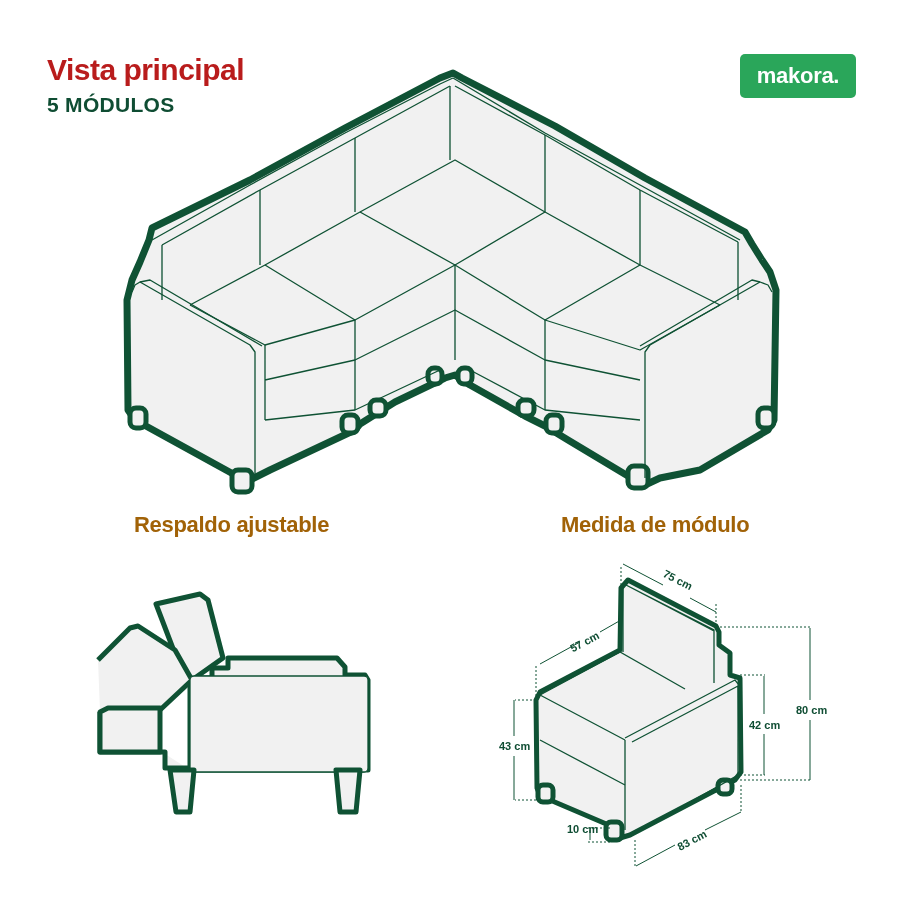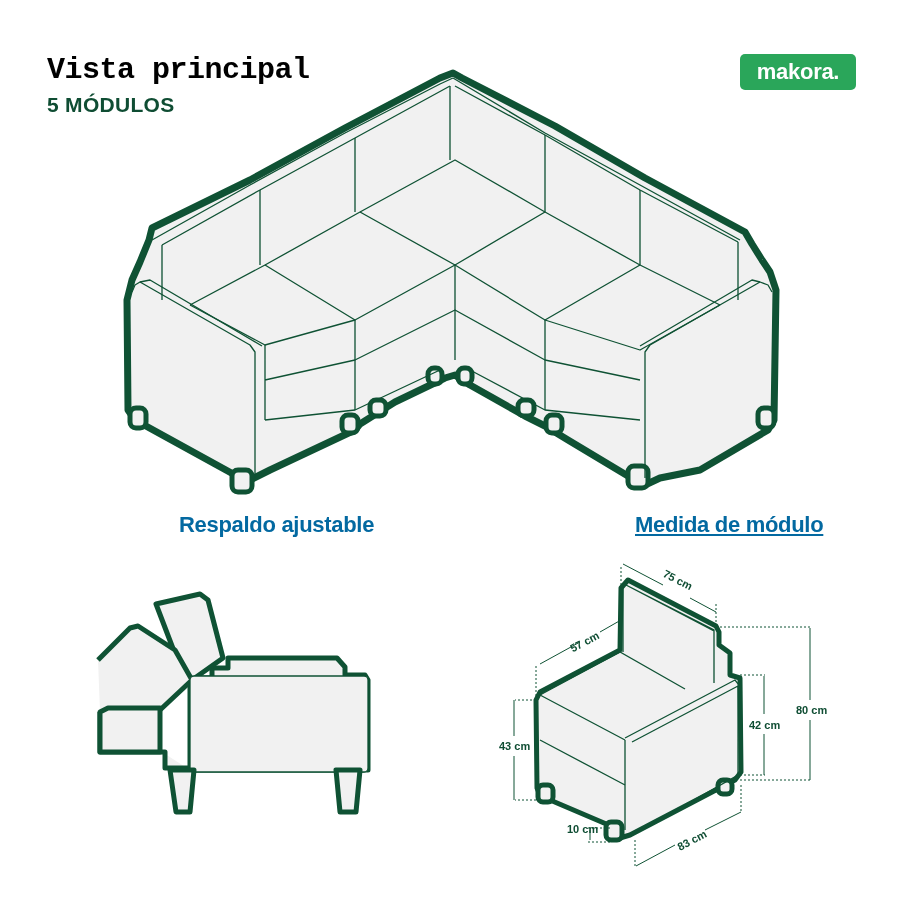--- a/index.html
+++ b/index.html
@@ -1,22 +1,22 @@
 <!DOCTYPE html>
 <html><head>
 <meta charset="utf-8">
 <style>
   html,body{margin:0;padding:0;background:#ffffff;}
   body{width:903px;height:903px;position:relative;overflow:hidden;font-family:"Liberation Sans","DejaVu Sans",sans-serif;}
-  .title{position:absolute;left:47px;top:52px;font-size:30px;font-weight:700;color:#000000;letter-spacing:-0.5px;line-height:36px;margin:0;font-family:Liberation Mono, monospace;}
+  .title{position:absolute;left:47px;top:52px;font-size:30px;font-weight:700;color:#b91c1c;letter-spacing:-0.5px;line-height:36px;margin:0;}
   .subtitle{position:absolute;left:47px;top:93px;font-size:21px;font-weight:700;color:#0f4d33;letter-spacing:0.3px;}
-  .logo{position:absolute;left:740px;top:54px;width:116px;height:36px;background:#2aa65a;border-radius:5px;display:flex;align-items:center;justify-content:center;color:#fff;font-size:22px;font-weight:700;letter-spacing:-0.3px;}
-  .section-label{position:absolute;top:512px;font-size:22px;font-weight:700;color:#0369a1;letter-spacing:-0.3px;margin-left:45px;}
+  .logo{position:absolute;left:740px;top:54px;width:116px;height:44px;background:#2aa65a;border-radius:5px;display:flex;align-items:center;justify-content:center;color:#fff;font-size:22px;font-weight:700;letter-spacing:-0.3px;}
+  .section-label{position:absolute;top:512px;font-size:22px;font-weight:700;color:#a16207;letter-spacing:-0.3px;}
   .lbl-left{left:134px;}
-  .lbl-right{left:590px;text-decoration:underline;}
+  .lbl-right{left:561px;}
   svg{position:absolute;left:0;top:0;}
   .dim{font-size:11px;font-weight:700;fill:#0f4d33;font-family:"Liberation Sans",sans-serif;}
 </style>
 </head>
 <body>
 
 <h1 class="title">Vista principal</h1>
 <div class="subtitle">5 MÓDULOS</div>
 <div class="logo">makora.</div>
 

